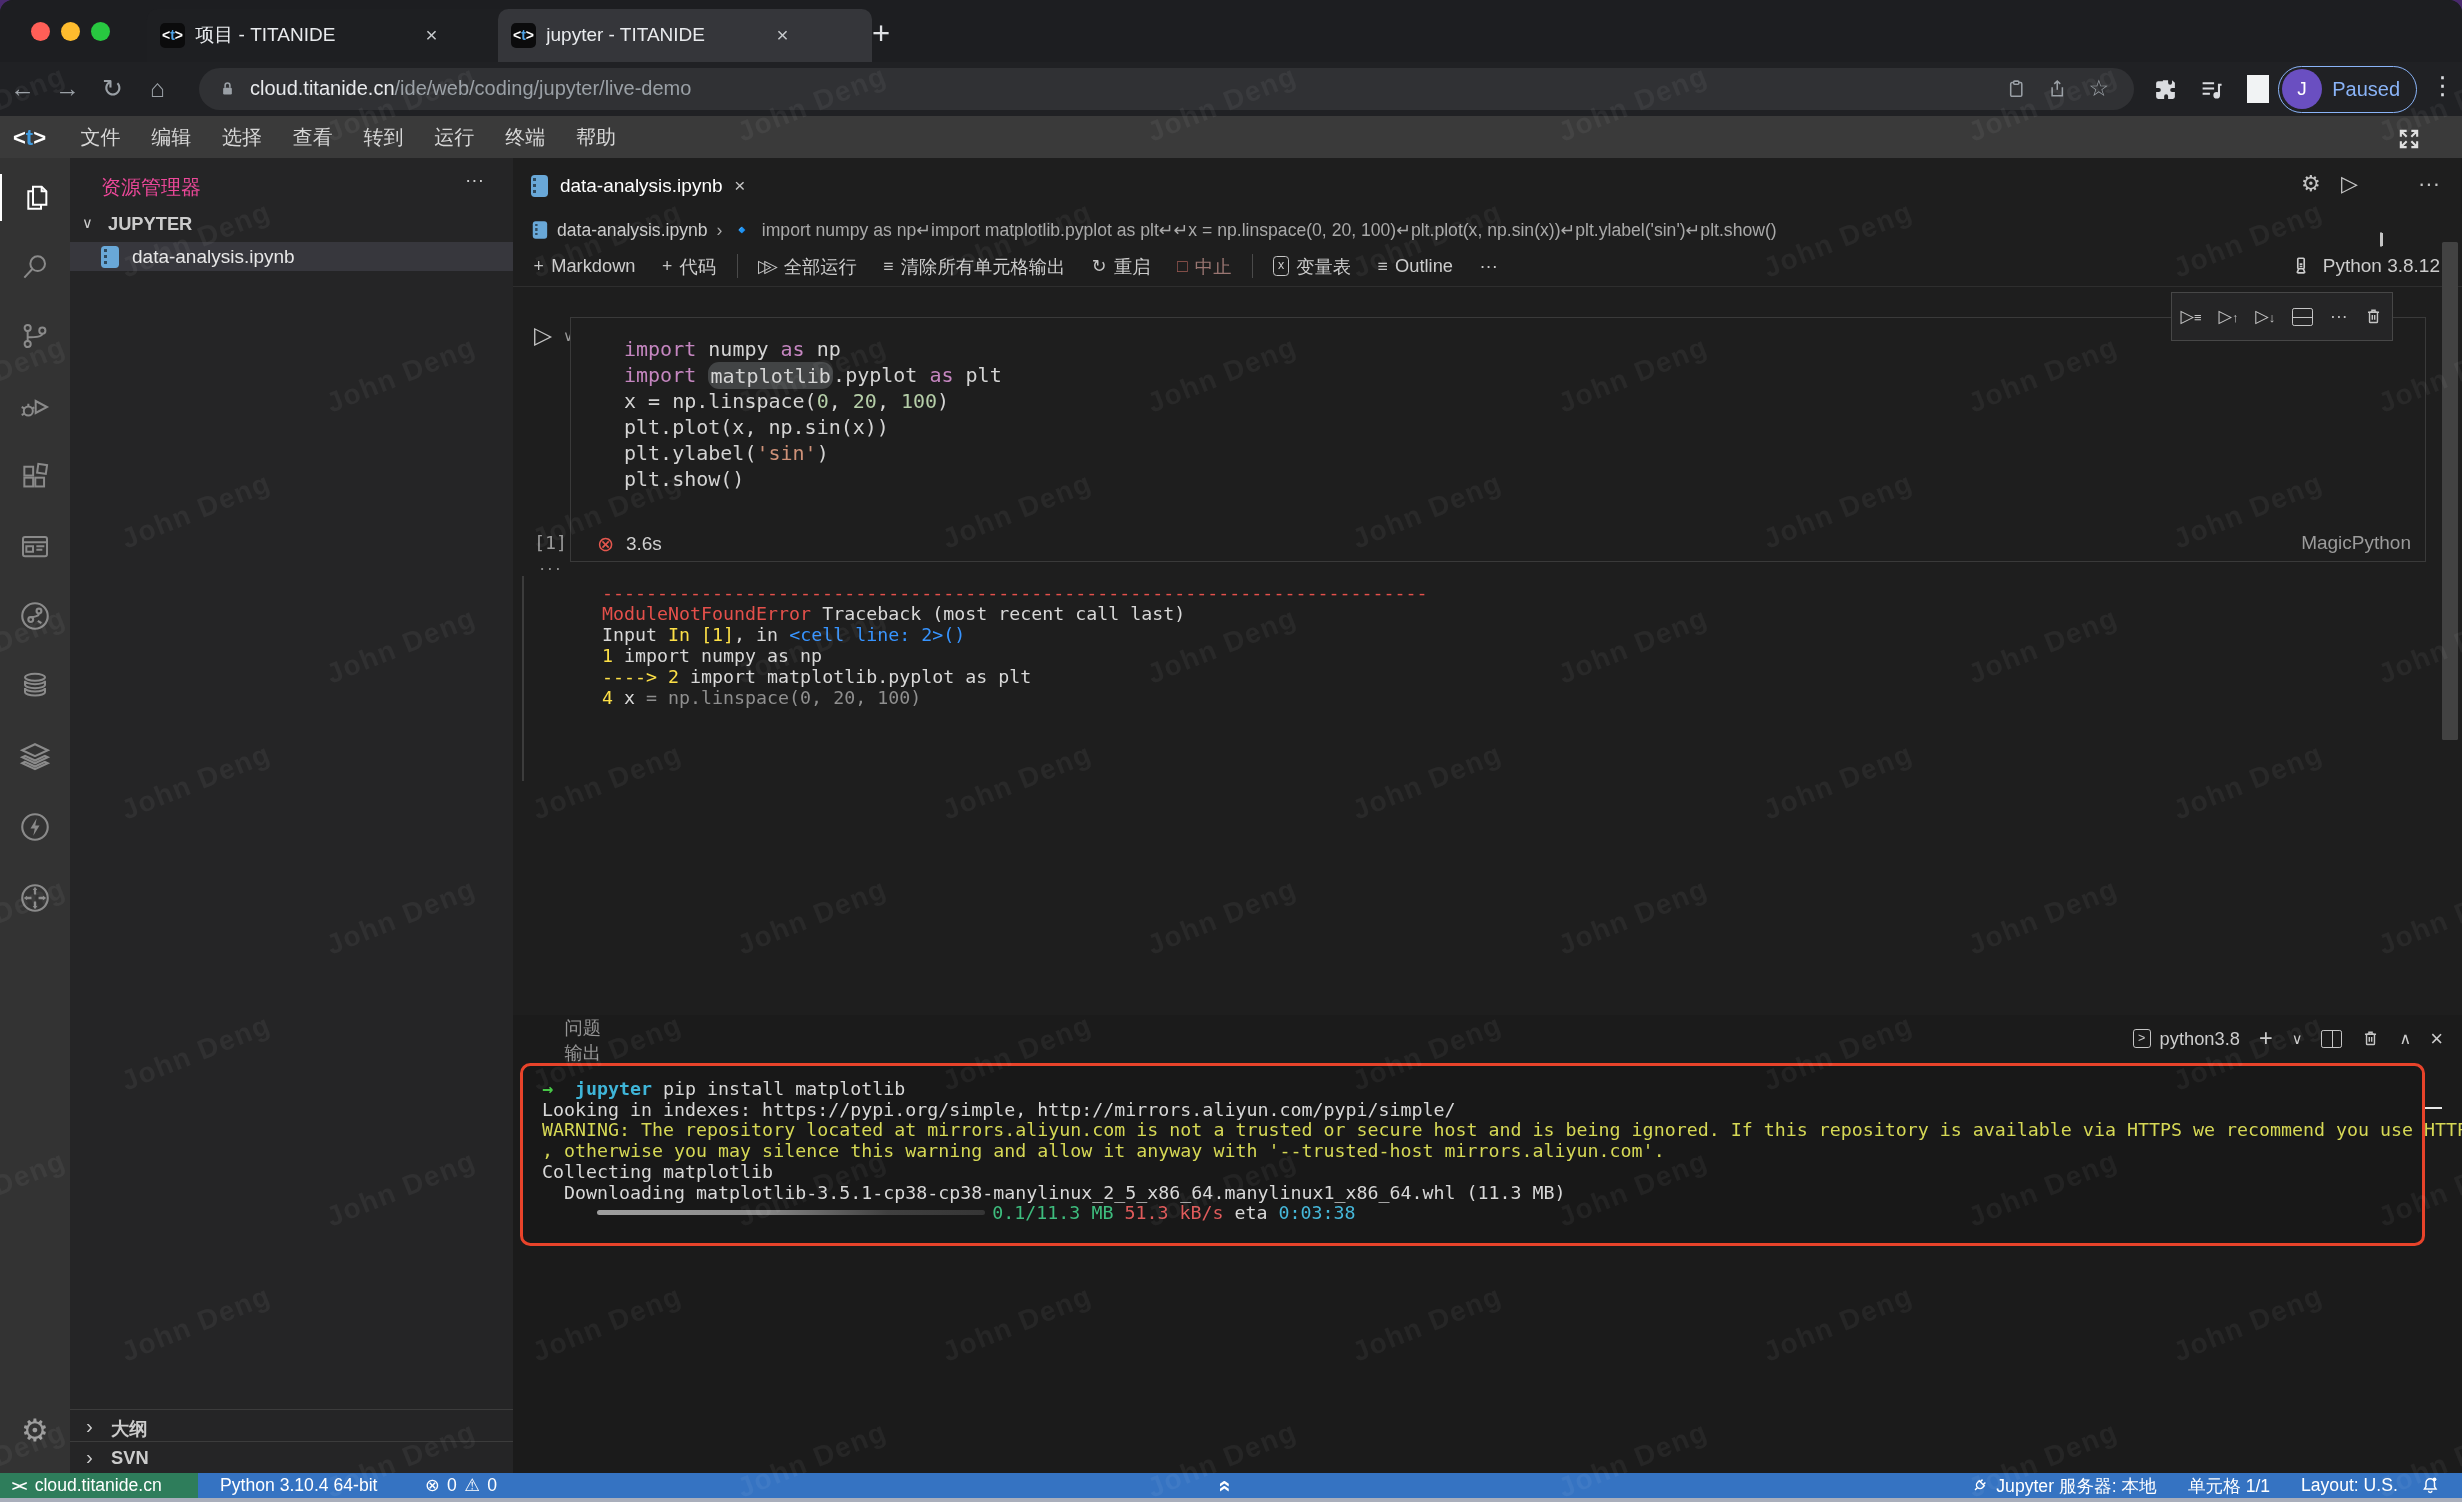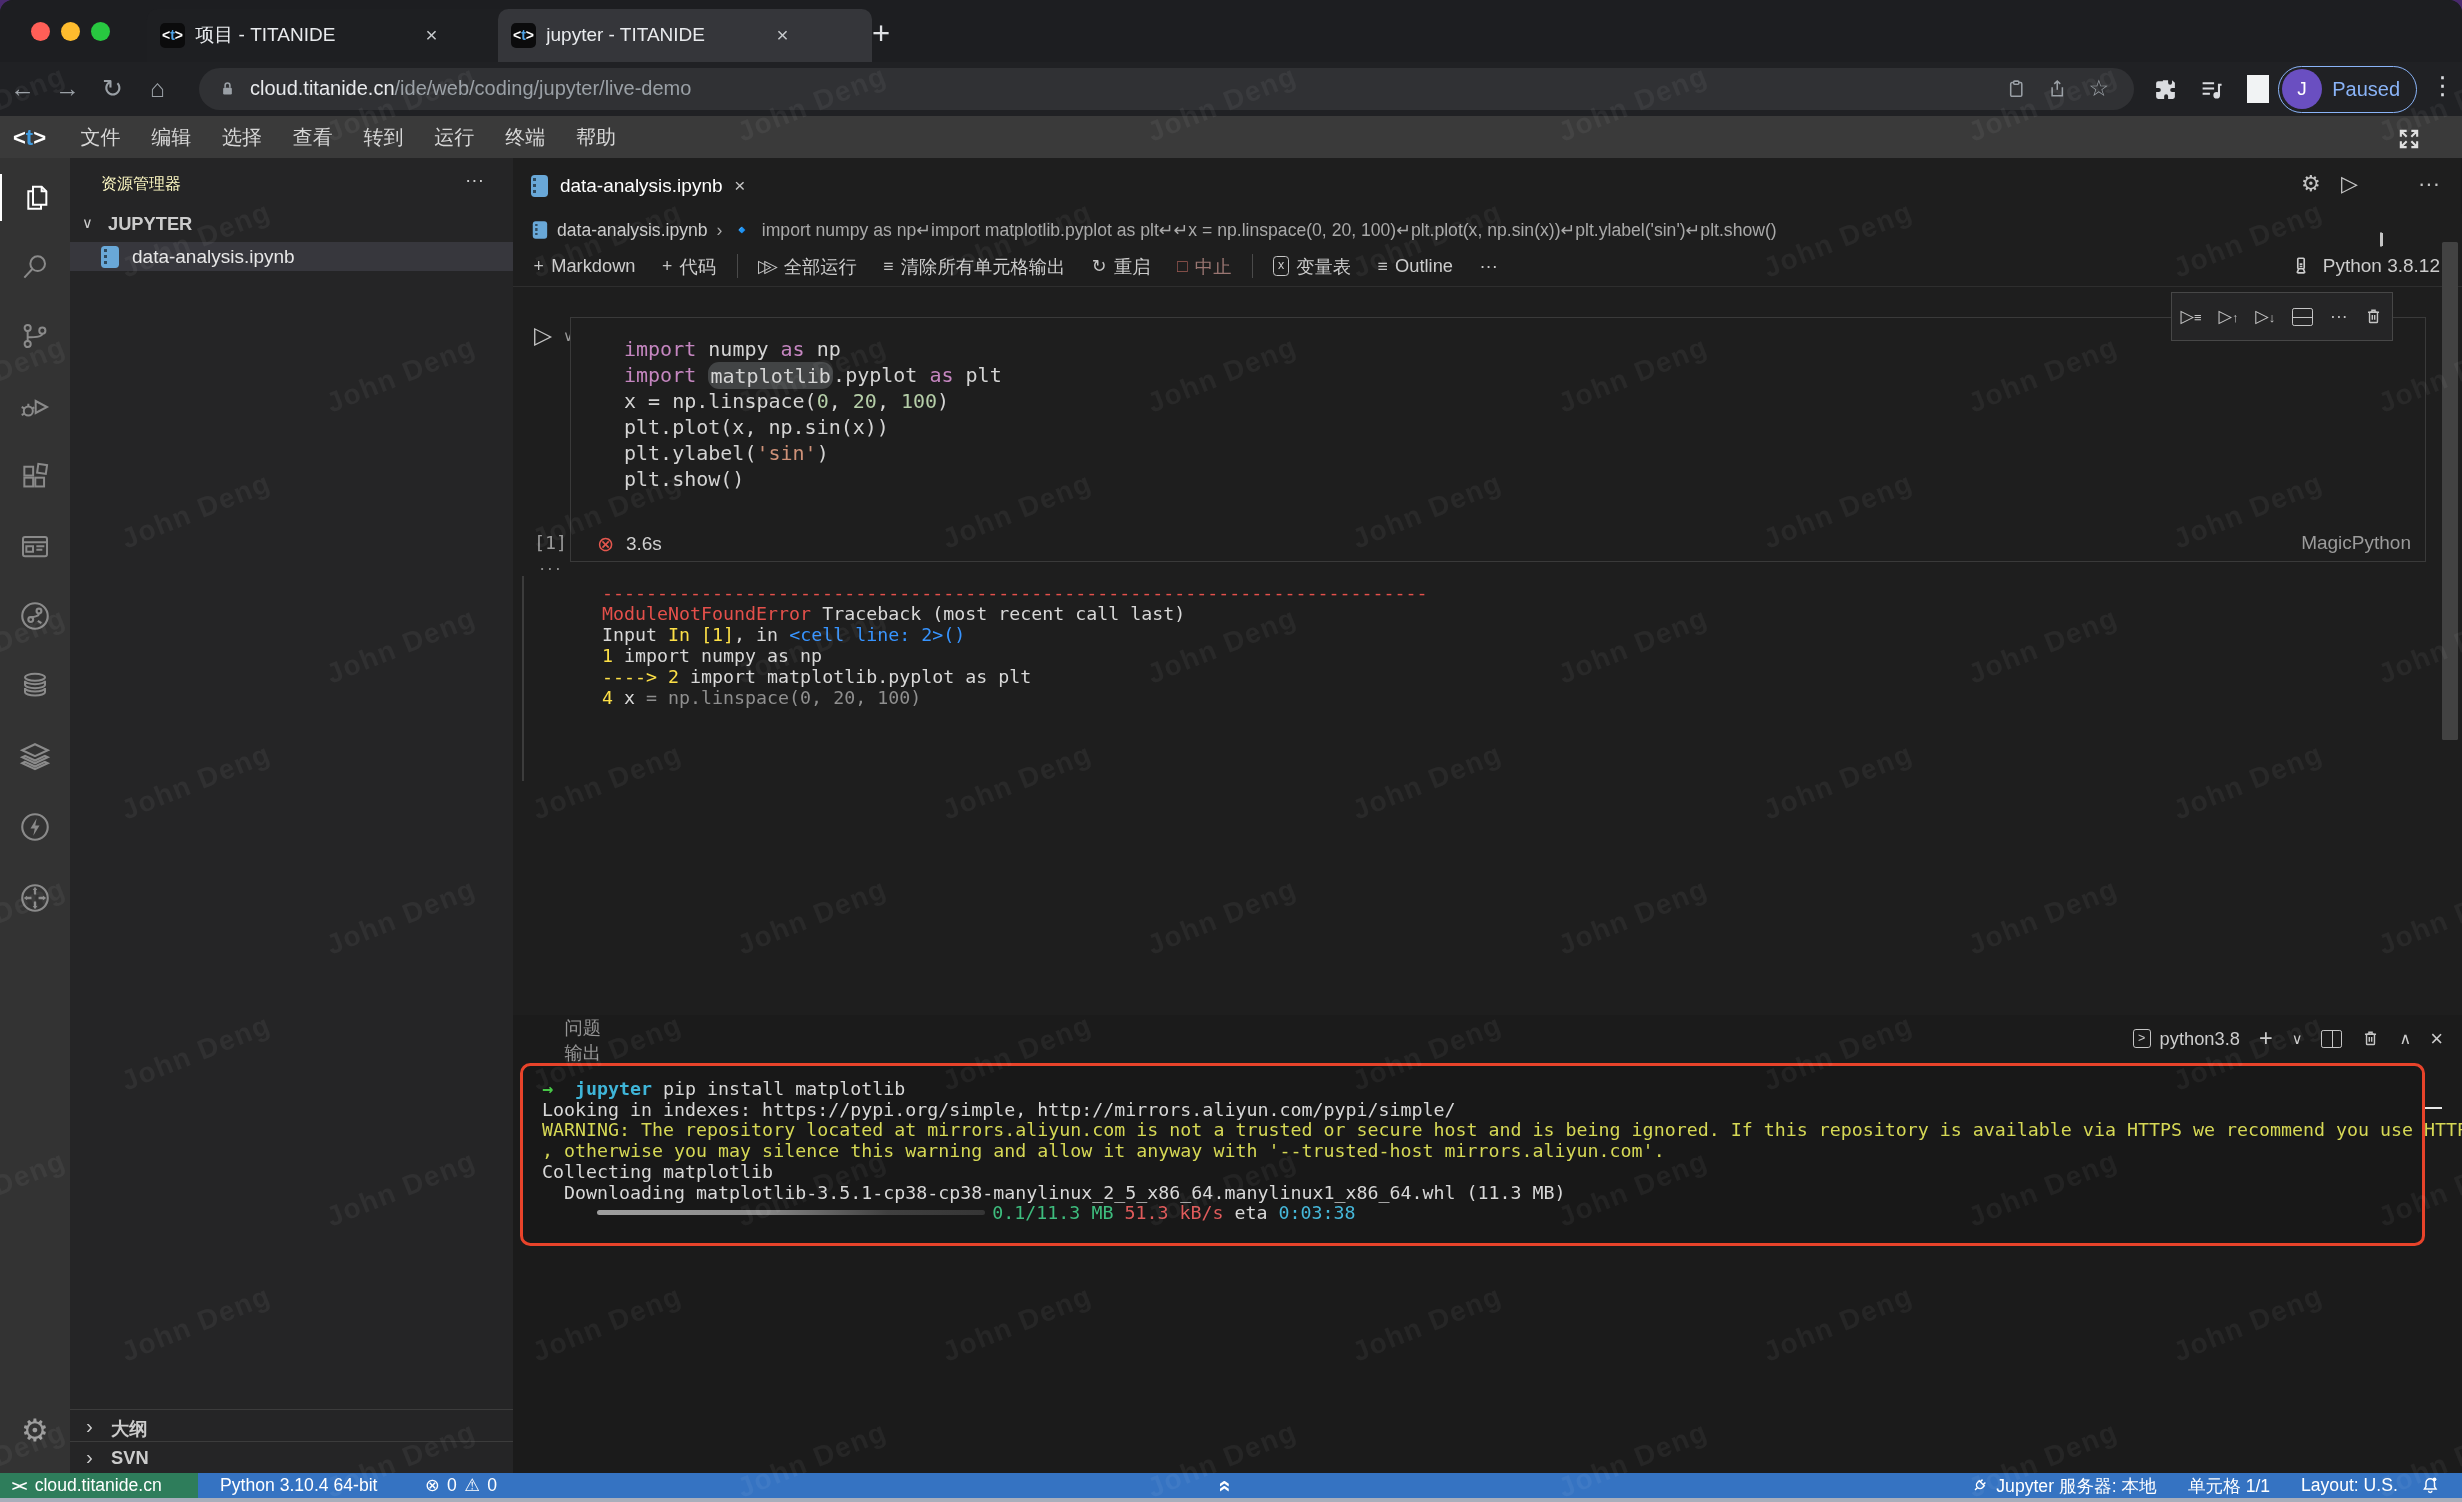--- a/index.html
+++ b/index.html
@@ -37,21 +37,21 @@
   .menubar{left:0;top:116px;width:2462px;height:43px;background:#3a3a3a;display:flex;align-items:center;
            font-size:20px;color:#d6d6d6;}
   .menubar .logo{margin:0 19px 0 13px;font-size:22px;color:#fff;font-weight:bold;}
   .menubar .logo b{color:#3f9be0;}
   .menubar .mi{padding:0 15.4px;}
   .activitybar{left:0;top:158px;width:70px;height:1315px;background:#333333;}
   .aicon{left:0;width:70px;height:47px;display:flex;align-items:center;justify-content:center;color:#8a8a8a;}
   .aicon.on{color:#ffffff;border-left:2.9px solid #ffffff;}
   .aicon svg{stroke:currentColor;fill:none;stroke-width:1.5;}
   .sidebar{left:70px;top:158px;width:443px;height:1315px;background:#252526;border-right:0.7px solid #1b1b1c;}
-  .sb-h{font-size:16px;color:#fef9c3;}
+  .sb-h{font-size:20px;color:#ec4899;}
   .sb-sec{font-size:18.3px;font-weight:bold;color:#cccccc;}
   .sel-row{left:0;width:443px;height:29px;background:#37373d;}
   .nbicon{width:17.6px;height:22px;border-radius:3.7px;background:#69a8d8;position:relative;}
   .nbicon:before{content:"";position:absolute;left:2.9px;top:2.9px;width:2.9px;height:16px;
      background:repeating-linear-gradient(#2f4a5e 0 2.9px,transparent 2.9px 5.9px);}
   .divider{left:70px;width:443px;height:0.7px;background:#3c3c3c;}
 
   .editor{left:513px;top:158px;width:1949px;height:1315px;background:#1e1e1e;}
   .etabbar{left:513px;top:158px;width:1949px;height:56px;background:#252526;}
   .etab{left:0;top:0;height:56px;background:#1e1e1e;display:flex;align-items:center;gap:11.7px;padding:0 17.6px;

